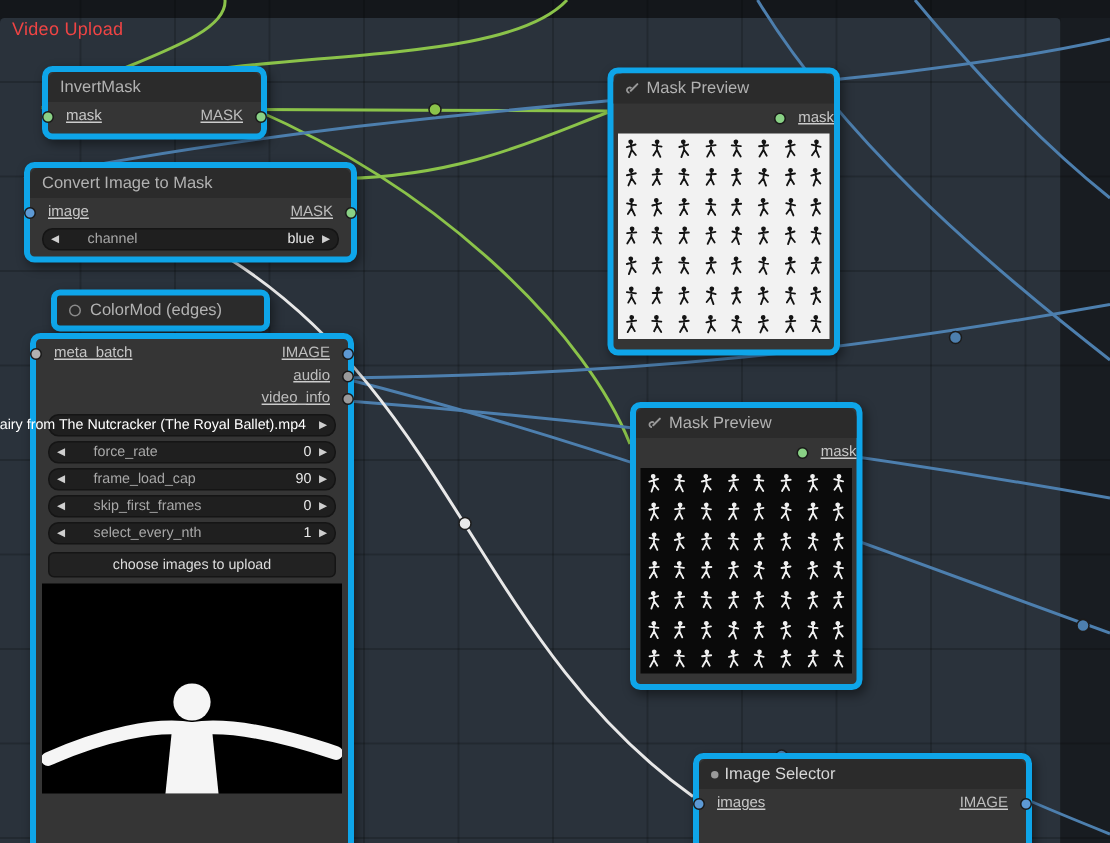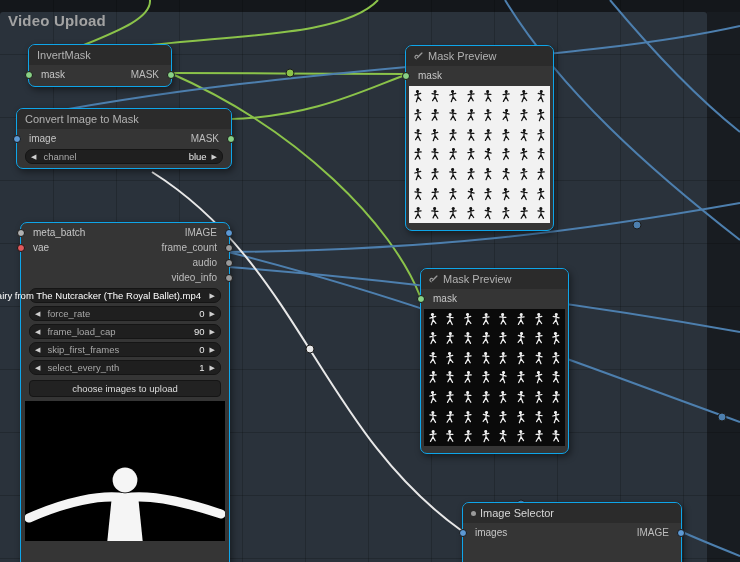--- a/index.html
+++ b/index.html
@@ -21,58 +21,58 @@
     position:absolute;left:0;top:0;width:740px;height:562px;
     background-image:
       linear-gradient(to right, rgba(0,0,0,0.18) 1px, transparent 1px),
       linear-gradient(to bottom, rgba(0,0,0,0.18) 1px, transparent 1px);
     background-size:63px 63px;
     background-position:-10px -9px;
     pointer-events:none;
   }
   .group-title{
     position:absolute;left:8px;top:12px;
-    font-size:15px;color:#a3a3a3;letter-spacing:.2px;font-weight:bold;
+    font-size:12px;color:#ef4444;letter-spacing:.2px;
   }
   #wires{position:absolute;left:0;top:0;z-index:2;}
   #wires path{fill:none;stroke-width:2;}
 
   
   .node{
     position:absolute;z-index:3;
-    background:#353535;border:1px solid #0ea5e9;border-radius:7px;
+    background:#353535;border:4px solid #0ea5e9;border-radius:7px;
     box-shadow:2px 3px 7px rgba(0,0,0,.45);
     color:#cccccc;font-size:10px;
   }
   .node-header{
     height:20px;line-height:20px;
     background:#2b2b2b;border-radius:6px 6px 0 0;
     padding:0 8px;color:#b2b2b2;font-size:11px;
     white-space:nowrap;display:flex;align-items:center;gap:4px;
   }
   .node-body{padding:2px 0 4px 0;position:relative;}
-  .row{display:flex;justify-content:flex-start;height:15px;line-height:15px;}
+  .row{display:flex;justify-content:flex-end;height:15px;line-height:15px;text-decoration:underline;}
   .slot{position:relative;font-size:10px;color:#c7c7c7;}
   .slot.in{padding-left:12px;}
   .slot.out{margin-left:auto;padding-right:12px;color:#bdbdbd;}
   .dot{
     position:absolute;width:8px;height:8px;border-radius:50%;
     top:3.5px;border:1px solid #181818;box-sizing:border-box;
   }
   .slot.in .dot{left:-4px;}
   .slot.out .dot{right:-4px;}
 
   .widget{
     height:13px;margin:3px 8px 0 8px;
     background:#1f1f1f;border:1px solid #151515;border-radius:7px;
     display:flex;align-items:center;padding:0 5px;
     font-size:9.5px;color:#a8a8a8;position:relative;line-height:13px;
   }
   .widget .arrow{color:#cfcfcf;font-size:7px;}
-  .widget .wlabel{margin-left:7px;}
+  .widget .wlabel{margin-left:19px;}
   .widget .wvalue{margin-left:auto;margin-right:5px;color:#eaeaea;}
   .widget.video-widget{overflow:visible;}
   .widget.video-widget .wvalue{
     position:absolute;right:14px;top:0;white-space:nowrap;color:#ffffff;
   }
   .button-widget{
     height:15px;margin:5px 8px 0 8px;justify-content:center;
     color:#dddddd;font-size:9.5px;border-radius:4px;background:#222222;
   }
 
@@ -174,41 +174,35 @@
       <div class="widget">
         <span class="arrow">◀</span>
         <span class="wlabel">channel</span>
         <span class="wvalue">blue</span>
         <span class="arrow">▶</span>
       </div>
     </div>
   </div>
 
 
+  <div class="node collapsed" style="left:34px;top:193px;width:122px;">
+    <span class="collapse-dot"></span>
+    <span>ColorMod (edges)</span>
+  </div>
 
   <div class="node" style="left:20px;top:222px;width:208px;height:352px;">
     <div class="node-body">
       <div class="row">
         <div class="slot in">
           <span class="dot" style="background:#b0b0b0"></span>
           <span>meta_batch</span>
         </div>
         <div class="slot out">
           <span>IMAGE</span>
           <span class="dot" style="background:#5d99d4"></span>
-        </div>
-      </div>
-      <div class="row">
-        <div class="slot in">
-          <span class="dot" style="background:#e0595c"></span>
-          <span>vae</span>
-        </div>
-        <div class="slot out">
-          <span>frame_count</span>
-          <span class="dot" style="background:#9a9a9a"></span>
         </div>
       </div>
       <div class="row">
         <div class="slot out">
           <span>audio</span>
           <span class="dot" style="background:#9a9a9a"></span>
         </div>
       </div>
       <div class="row">
         <div class="slot out">

